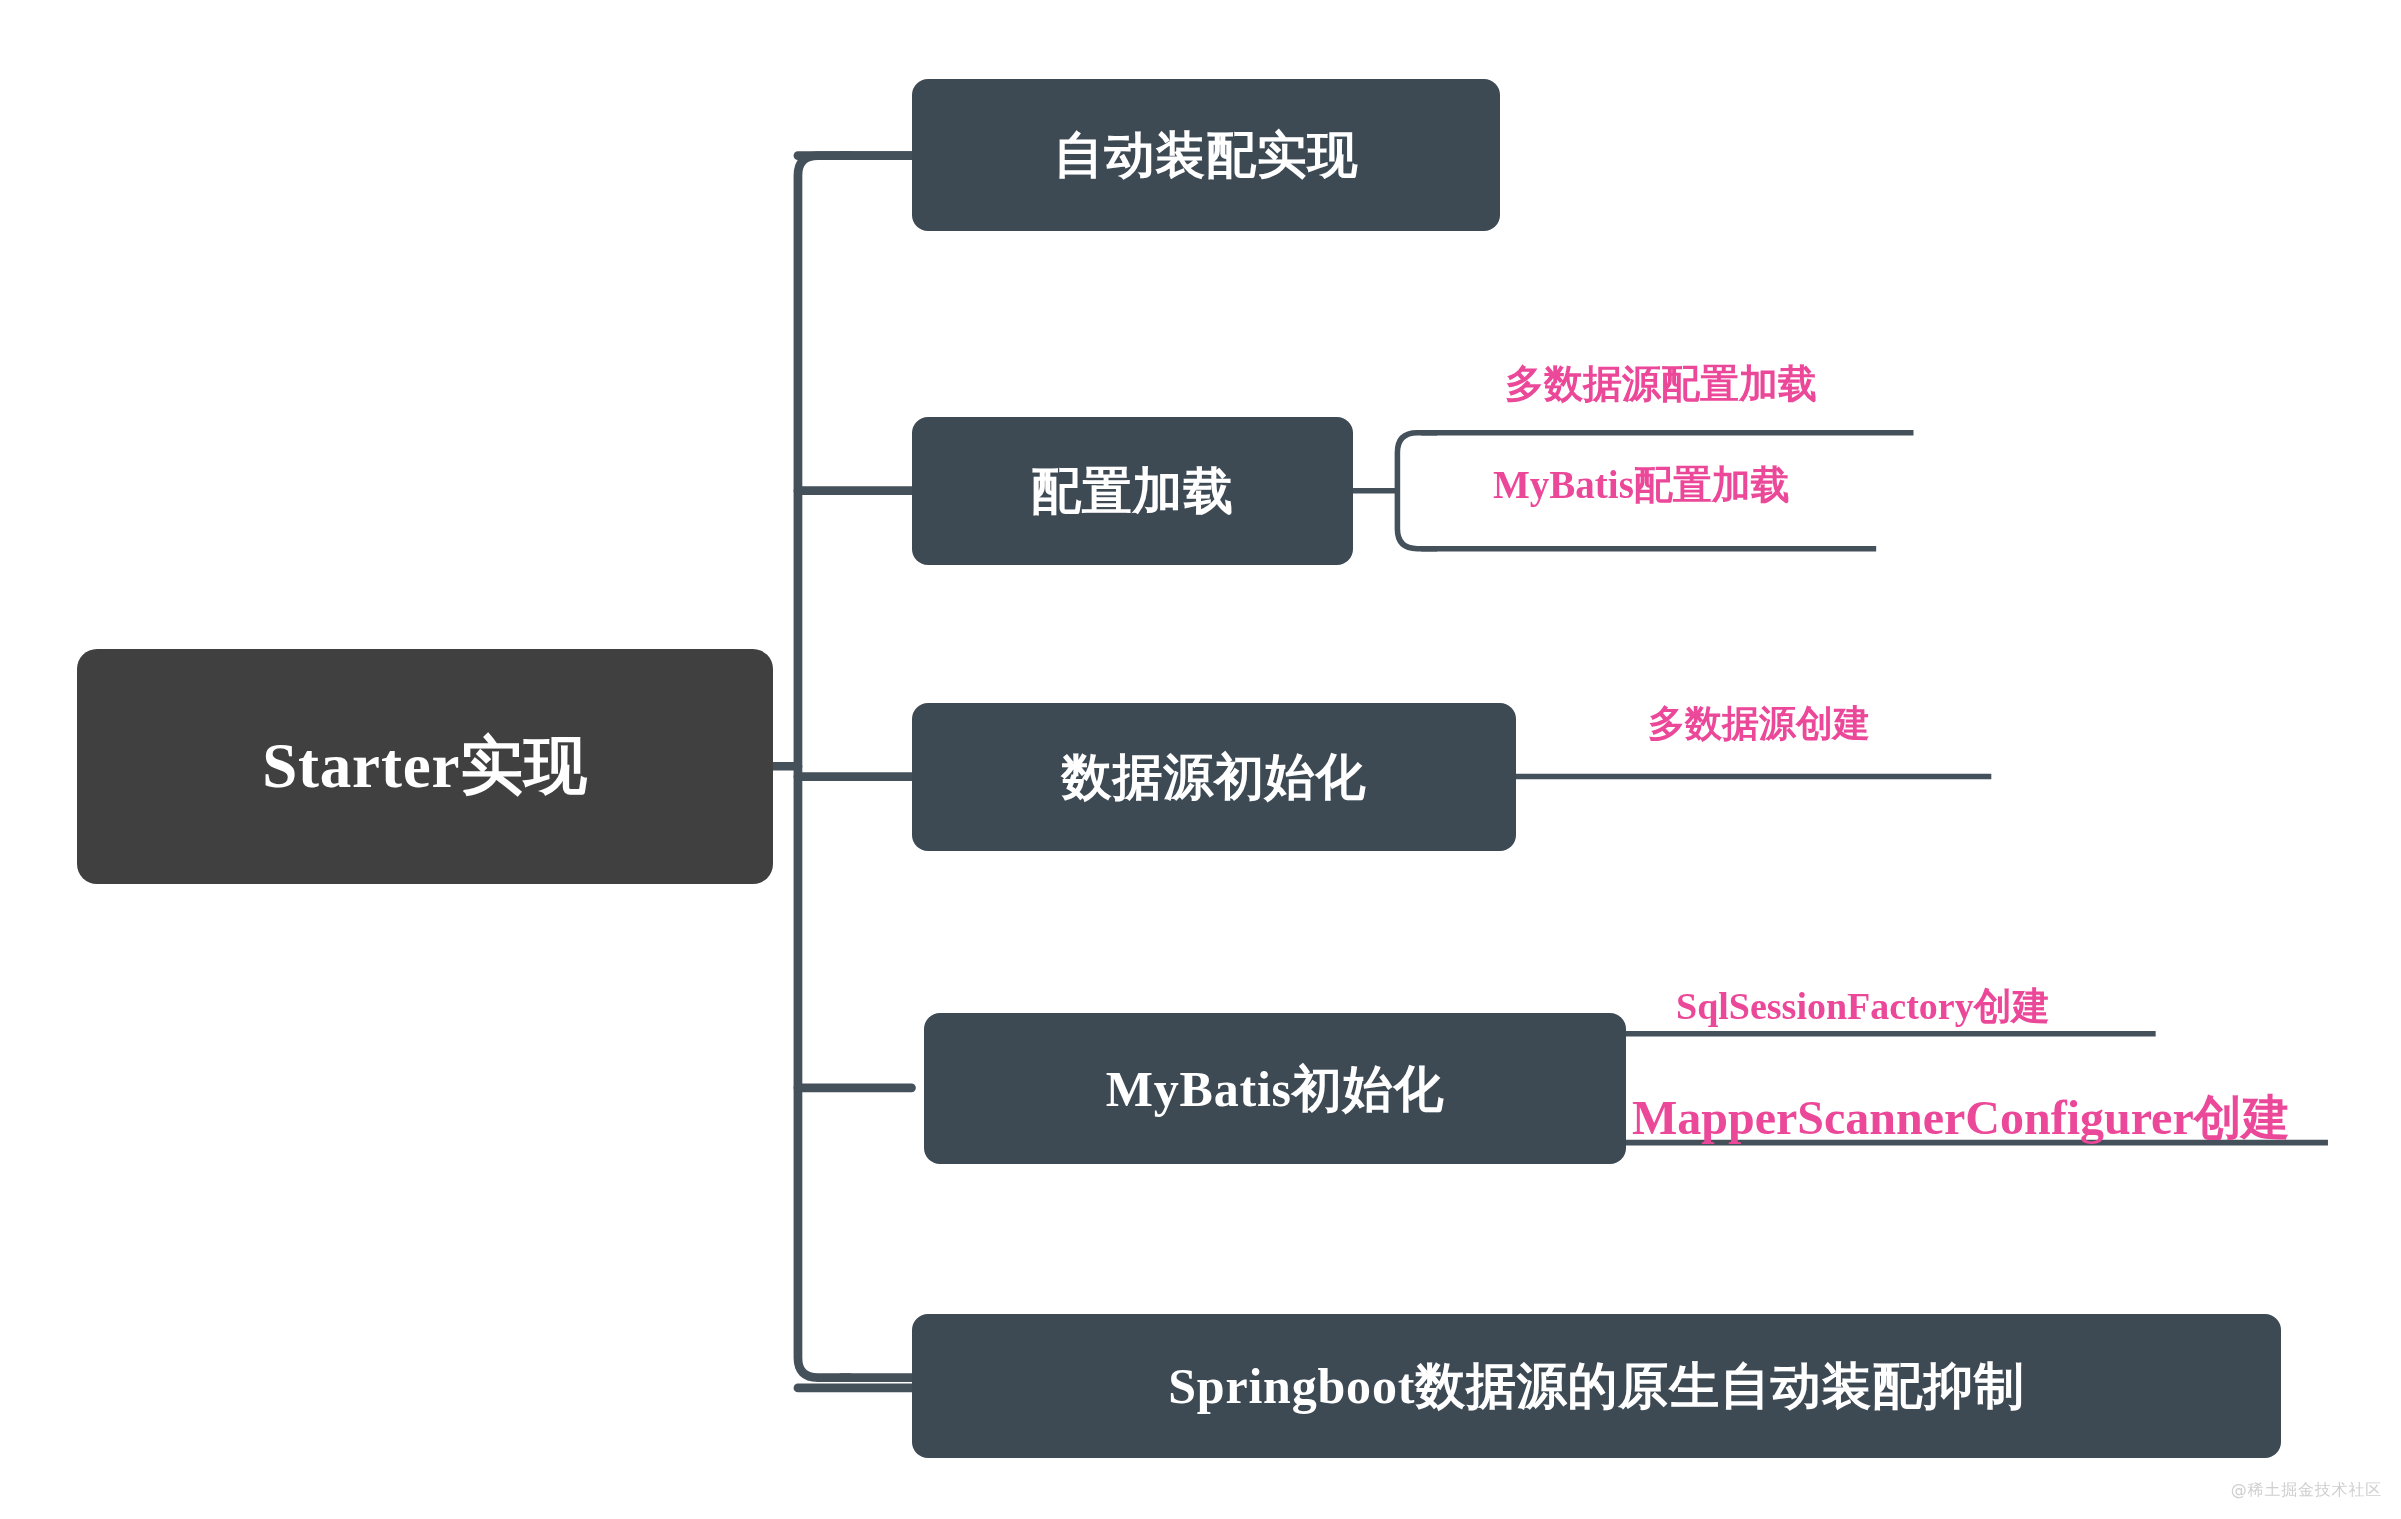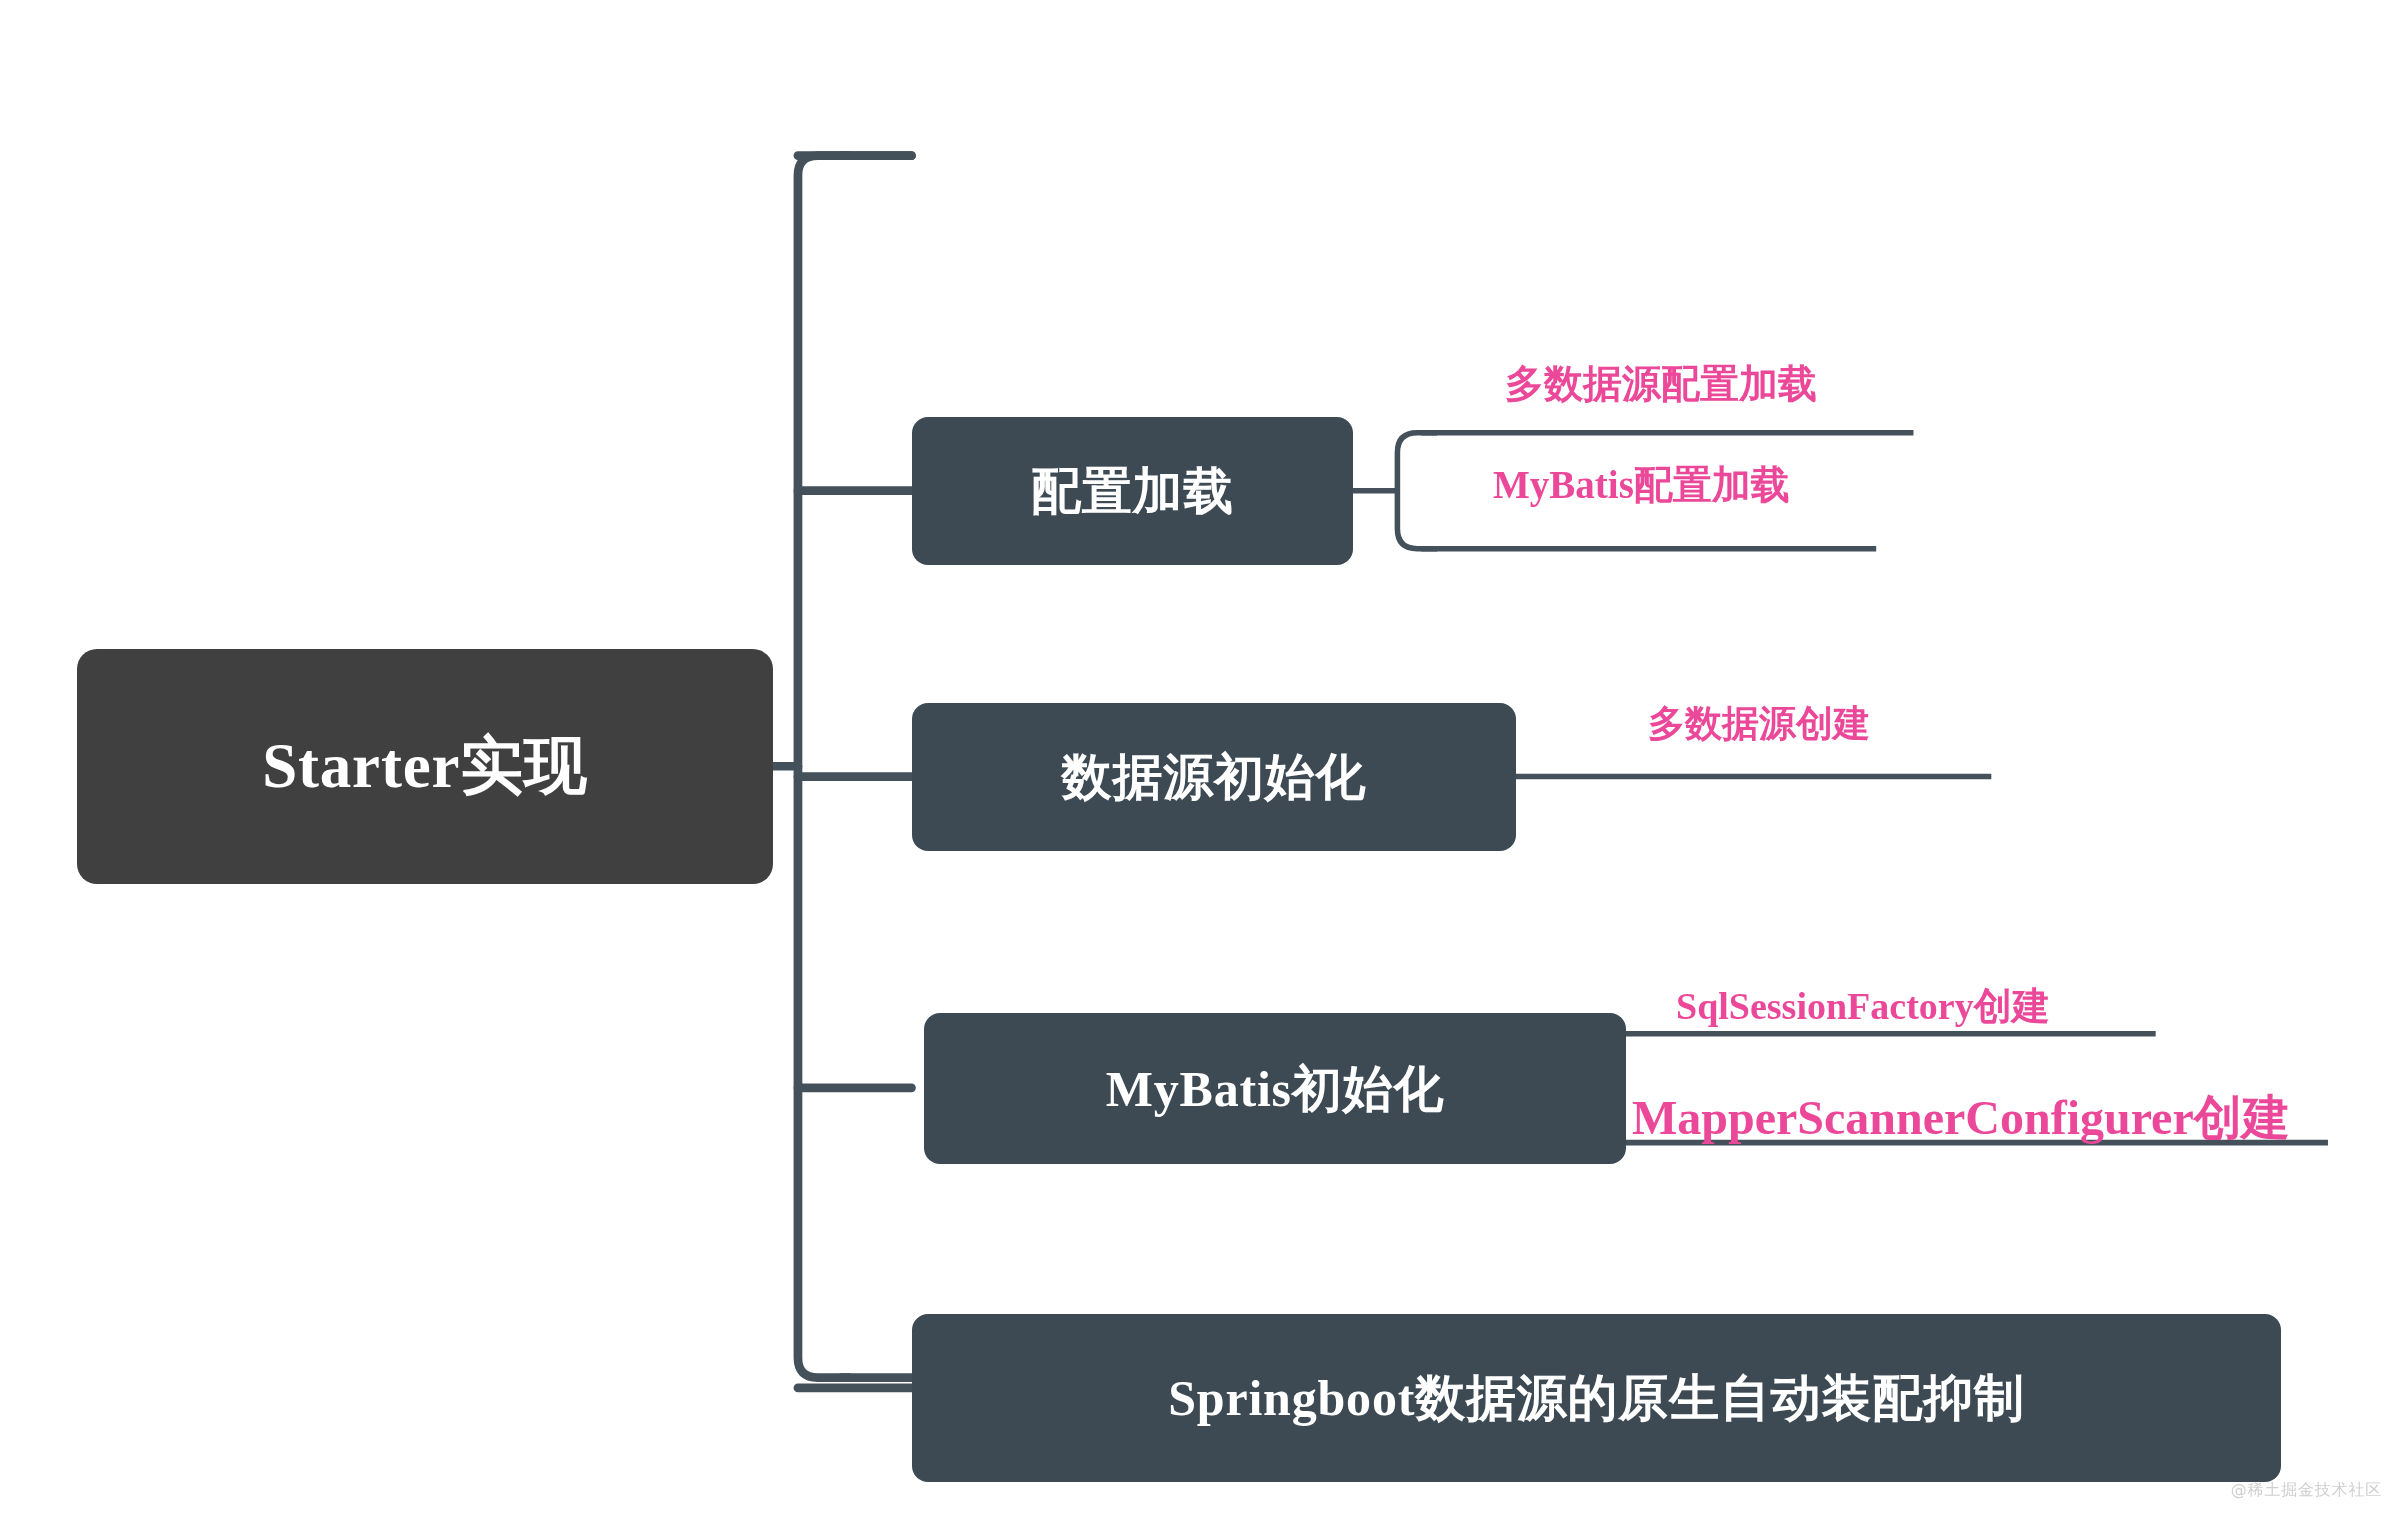--- a/index.html
+++ b/index.html
@@ -67,21 +67,21 @@
     font-weight: bold;
     line-height: 1;
     white-space: nowrap;
     letter-spacing: 0.8px;
   }
 
   .node-1 { left: 912px; top: 79px;  width: 588px;  height: 152px; }
   .node-2 { left: 912px; top: 417px;  width: 441px;  height: 148px; }
   .node-3 { left: 912px; top: 703px;  width: 604px;  height: 148px; }
   .node-4 { left: 912px; top: 1013px; width: 702px;  height: 151px; margin-left: 12px; }
-  .node-5 { left: 912px; top: 1314px; width: 1369px; height: 168px; text-align: center; }
+  .node-5 { left: 912px; top: 1314px; width: 1369px; height: 144px; text-align: center; }
 
   .node-1 .branch-label { font-size: 50px; }
   .node-2 .branch-label { font-size: 50px; }
   .node-3 .branch-label { font-size: 50px; }
   .node-4 .branch-label { font-size: 50px; }
   .node-5 .branch-label { font-size: 50px; }
 
   
   .leaf-label {
     position: absolute;
@@ -164,20 +164,23 @@
                L 2040 1439"></path>
       <path d="M 2020 1302 L 2715 1302"></path>
       <path d="M 2020 1439 L 2932 1439"></path>
     </g>
   </svg>
 
   <div class="root-node">
     <span class="root-label">Starter实现</span>
   </div>
 
+  <div class="branch-node node-1">
+    <span class="branch-label">自动装配实现</span>
+  </div>
 
   <div class="branch-node node-2">
     <span class="branch-label">配置加载</span>
   </div>
 
   <div class="branch-node node-3">
     <span class="branch-label">数据源初始化</span>
   </div>
 
   <div class="branch-node node-4">

